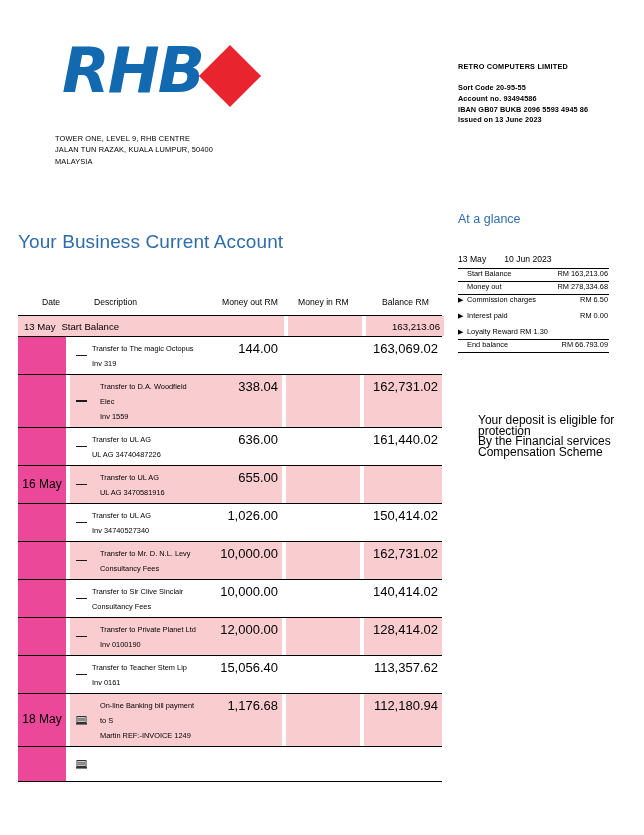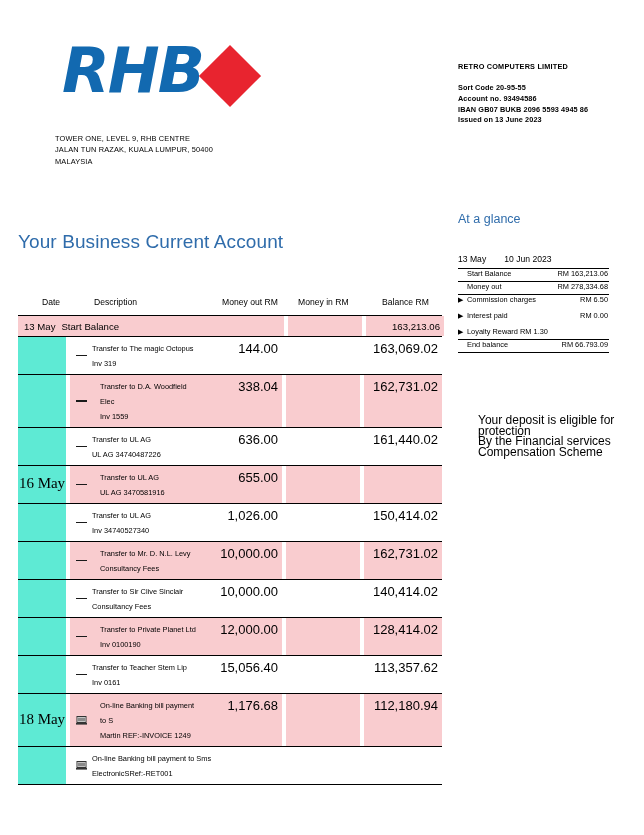--- a/index.html
+++ b/index.html
@@ -198,24 +198,23 @@
     display: flex;
     border-bottom: 1.2px solid #000;
     min-height: 35px;
   }
   .txn .date-cell {
     width: 48px;
     flex: 0 0 48px;
     display: flex;
     align-items: center;
     justify-content: center;
-    font-size: 15px;
-    background: #5eead4;
+    font-size: 12px;
+    background: #ec4899;
     padding-bottom: 2px;
-    font-family: Liberation Serif, serif;
   }
   .txn .body {
     flex: 1 1 auto;
     display: flex;
   }
   .txn .desc-seg {
     flex: 1 1 auto;
     display: flex;
     align-items: stretch;
   }
@@ -565,24 +564,20 @@
         <div class="gutter"></div>
         <div class="body">
           <div class="desc-seg white">
             <div class="marker">
               <svg class="pc-icon" width="11" height="9" viewBox="0 0 11 9">
                 <rect x="1" y="0.5" width="9" height="6" fill="#ffffff" stroke="#333" stroke-width="1"></rect>
                 <rect x="2" y="1.5" width="7" height="4" fill="#8a8a8a"></rect>
                 <rect x="0" y="7" width="11" height="1.6" fill="#333"></rect>
               </svg>
             </div>
-            <div class="lines">
-              <div>On-line Banking bill payment to Sms</div>
-              <div>ElectronicSRef:-RET001</div>
-            </div>
           </div>
           <div class="gutter"></div>
           <div class="amt in-seg white"></div>
           <div class="gutter"></div>
           <div class="amt bal-seg white"></div>
         </div>
       </div>
     </div>
 
   <div id="continued-row">

